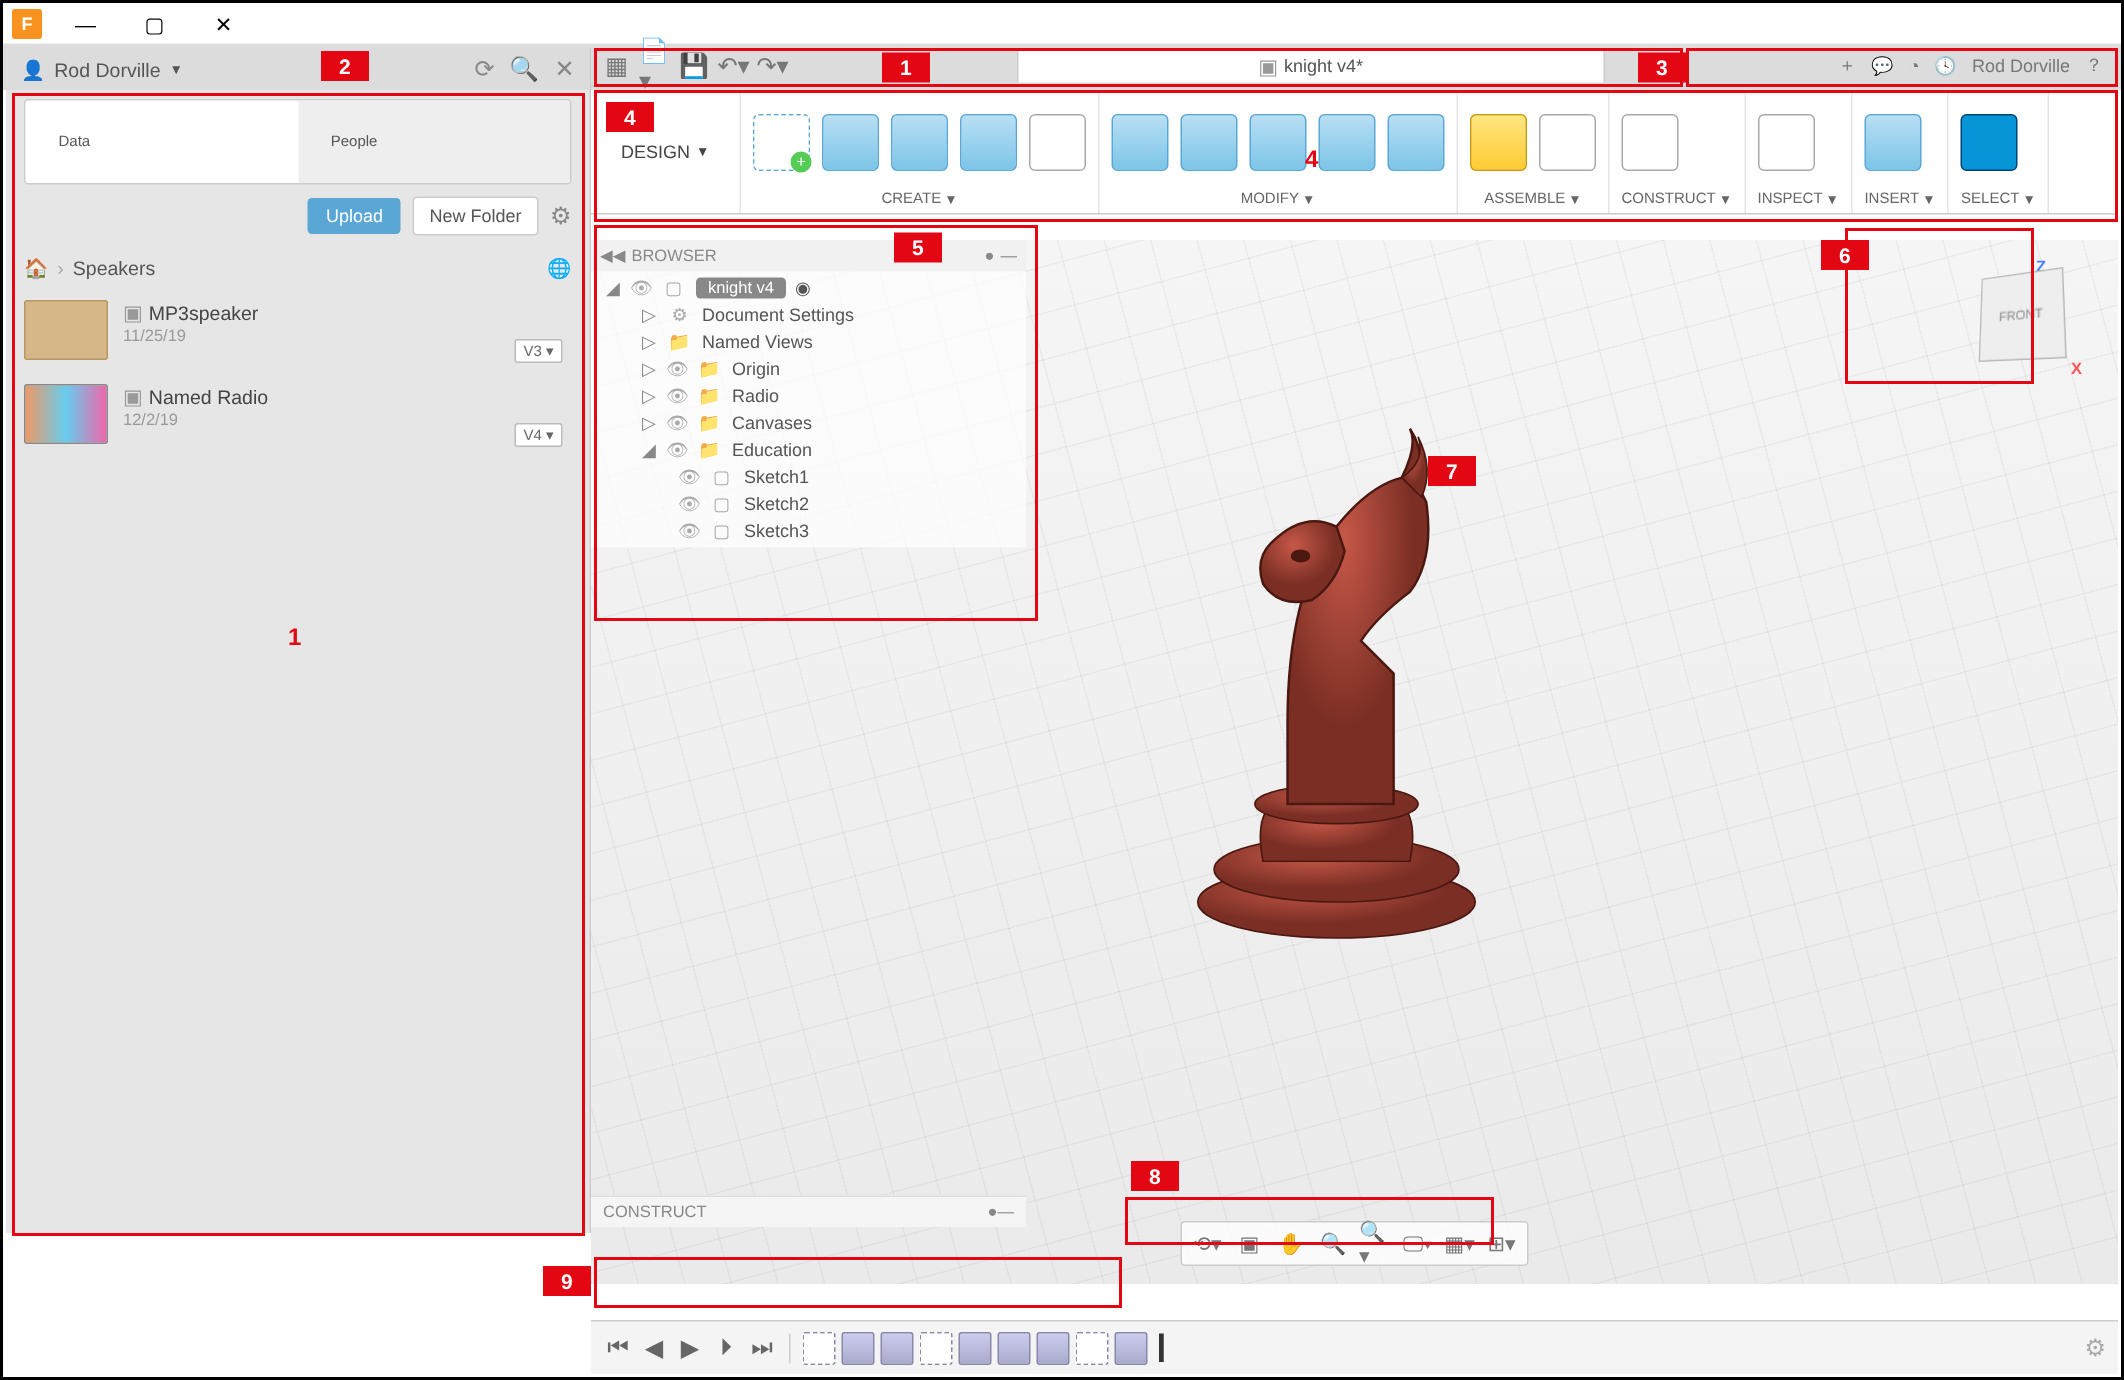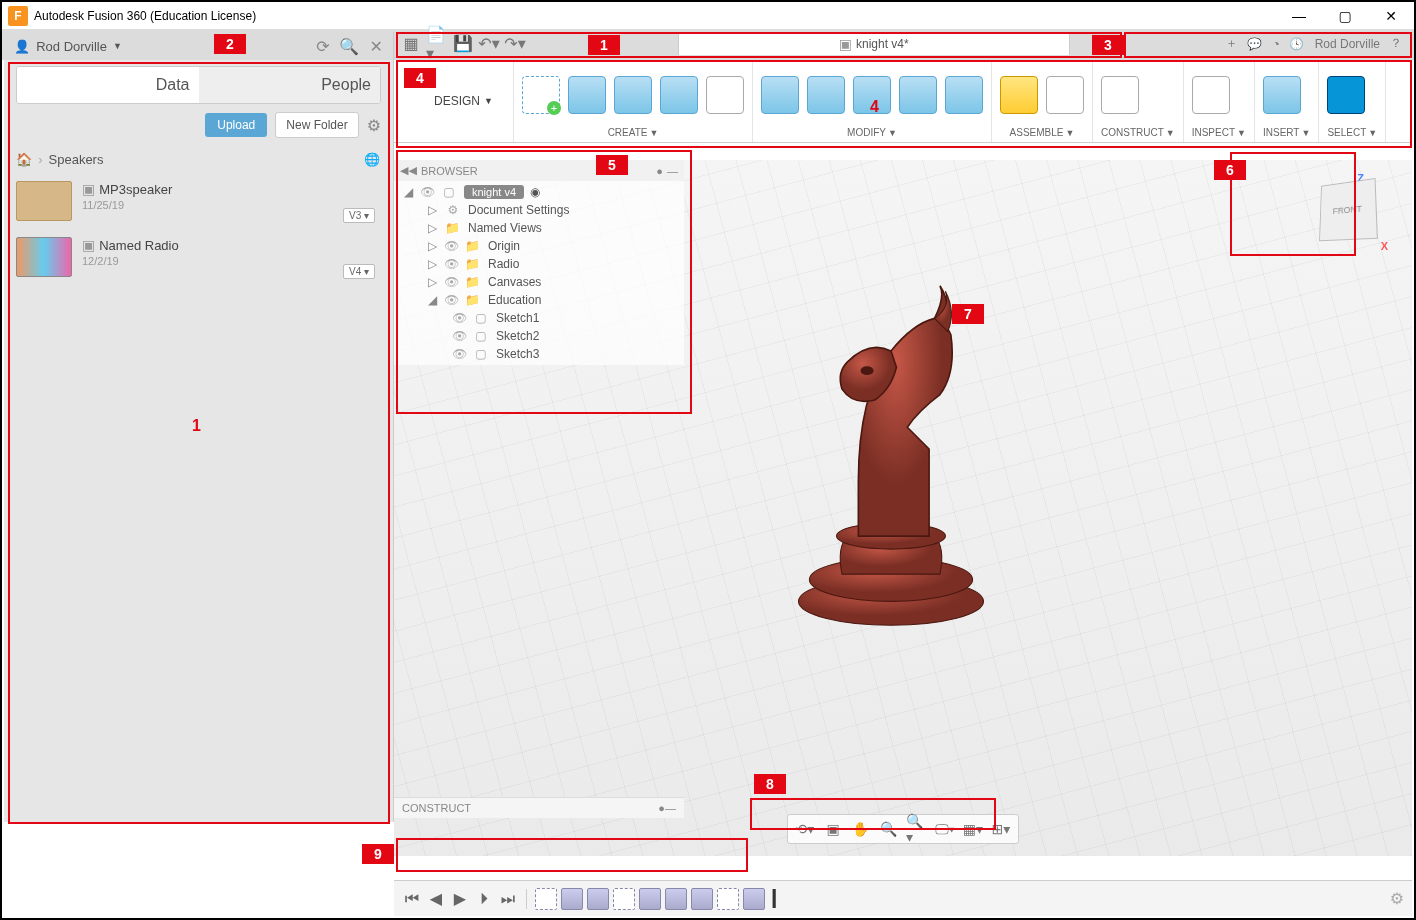--- a/index.html
+++ b/index.html
@@ -14,21 +14,21 @@
     
     
     .top-strip { height: 30px; background: #dcdcdc; display: flex; align-items: center; position: relative; }
     
     
     .data-panel { position: absolute; left: 2px; top: 30px; width: 390px; height: 790px; background: #e6e6e6; border-right: 1px solid #ccc; }
     .data-header { height: 28px; display: flex; align-items: center; padding: 0 10px; background: #dcdcdc; }
     .data-user { display: flex; align-items: center; gap: 6px; font-size: 13px; color: #555; }
     .data-header-right { margin-left: auto; display: flex; gap: 10px; color: #888; }
     .data-tabs { display: flex; margin: 6px 12px 0; background: #fff; border: 1px solid #ccc; border-radius: 3px; overflow: hidden; }
-    .data-tab { flex: 1; text-align: right; padding: 9px; font-size: 16px; color: #555; }
+    .data-tab { flex: 1; text-align: left; padding: 22px; font-size: 10px; color: #555; }
     .data-tab.active { background: #fff; }
     .data-tab:not(.active) { background: #eee; }
     .data-actions { display: flex; justify-content: flex-end; gap: 8px; padding: 8px 12px; align-items: center; }
     .upload-btn { background: #5aa7d6; color: #fff; border: none; padding: 5px 12px; border-radius: 3px; font-size: 12px; }
     .newfolder-btn { background: #ffffff; border: 1px solid #ccc; padding: 5px 10px; border-radius: 3px; font-size: 12px; color: #555; }
     .gear-icon { color: #888; }
     .breadcrumb { display: flex; align-items: center; padding: 6px 12px; font-size: 13px; color: #555; gap: 6px; }
     .bc-sep { color: #aaa; }
     .globe-icon { margin-left: auto; color: #999; }
     .file-item { display: flex; padding: 8px 12px; gap: 10px; position: relative; }
@@ -49,21 +49,21 @@
     .appbar-btn { width: 22px; height: 22px; display: flex; align-items: center; justify-content: center; color: #777; }
     .appbar-center { flex: 1; display: flex; justify-content: center; align-items: center; }
     .doc-tab { background: #fff; border: 1px solid #ccc; border-bottom: none; padding: 3px 160px; font-size: 12px; color: #555; border-radius: 3px 3px 0 0; display: flex; align-items: center; gap: 4px; }
     .appbar-right { display: flex; align-items: center; gap: 10px; padding: 0 10px; font-size: 12px; color: #777; }
     
     
     .ribbon { position: absolute; top: 0; left: 0; right: 0; background: #fff; border-bottom: 1px solid #ccc; }
     .ribbon-tabs { display: flex; gap: 30px; padding: 4px 0 0 130px; font-size: 11px; color: #666; }
     .ribbon-tab { padding: 2px 4px 4px; }
     .ribbon-tab.active { color: #0696d7; border-bottom: 2px solid #0696d7; }
-    .ribbon-body { display: flex; align-items: stretch; height: 82px; margin-left: 20px; }
+    .ribbon-body { display: flex; align-items: stretch; height: 82px; }
     .workspace-btn { width: 100px; display: flex; align-items: center; justify-content: center; font-size: 12px; color: #444; border-right: 1px solid #e5e5e5; gap: 4px; }
     .ribbon-group { display: flex; flex-direction: column; border-right: 1px solid #e5e5e5; padding: 4px 8px 0; }
     .ribbon-icons { display: flex; gap: 8px; flex: 1; align-items: center; }
     .ribbon-ico { width: 38px; height: 38px; background: linear-gradient(#b8dff4,#7cc5e8); border: 1px solid #5aa7d6; border-radius: 4px; }
     .ribbon-ico.sketch { background: #fff; border: 1px dashed #5aa7d6; position: relative; }
     .ribbon-ico.sketch::after { content: '+'; position: absolute; bottom: -2px; right: -2px; background: #5c5; color: #fff; width: 14px; height: 14px; border-radius: 50%; font-size: 11px; display: flex; align-items: center; justify-content: center; }
     .ribbon-ico.yellow { background: linear-gradient(#ffe680,#ffcc33); border-color: #cc9900; }
     .ribbon-ico.plain { background: #fff; border: 1px solid #aaa; }
     .ribbon-label { font-size: 10px; color: #666; text-align: center; padding: 2px 0 4px; display: flex; align-items: center; justify-content: center; gap: 2px; }
     
@@ -111,21 +111,20 @@
     .redbox { position: absolute; border: 2px solid #e30613; pointer-events: none; z-index: 90; }
     .redtext { position: absolute; color: #e30613; font-size: 16px; font-weight: bold; z-index: 100; }
     
     .chev { font-size: 9px; }
   </style>
 </head>
 <body>
 
 <div class="titlebar">
   <div class="titlebar-icon">F</div>
-  <div class="titlebar-text">Autodesk Fusion 360 (Education License)</div>
   <div class="win-controls">
     <div class="win-btn">—</div>
     <div class="win-btn">▢</div>
     <div class="win-btn">✕</div>
   </div>
 </div>
 
 <div class="top-strip"></div>
 
 <div class="data-panel">

